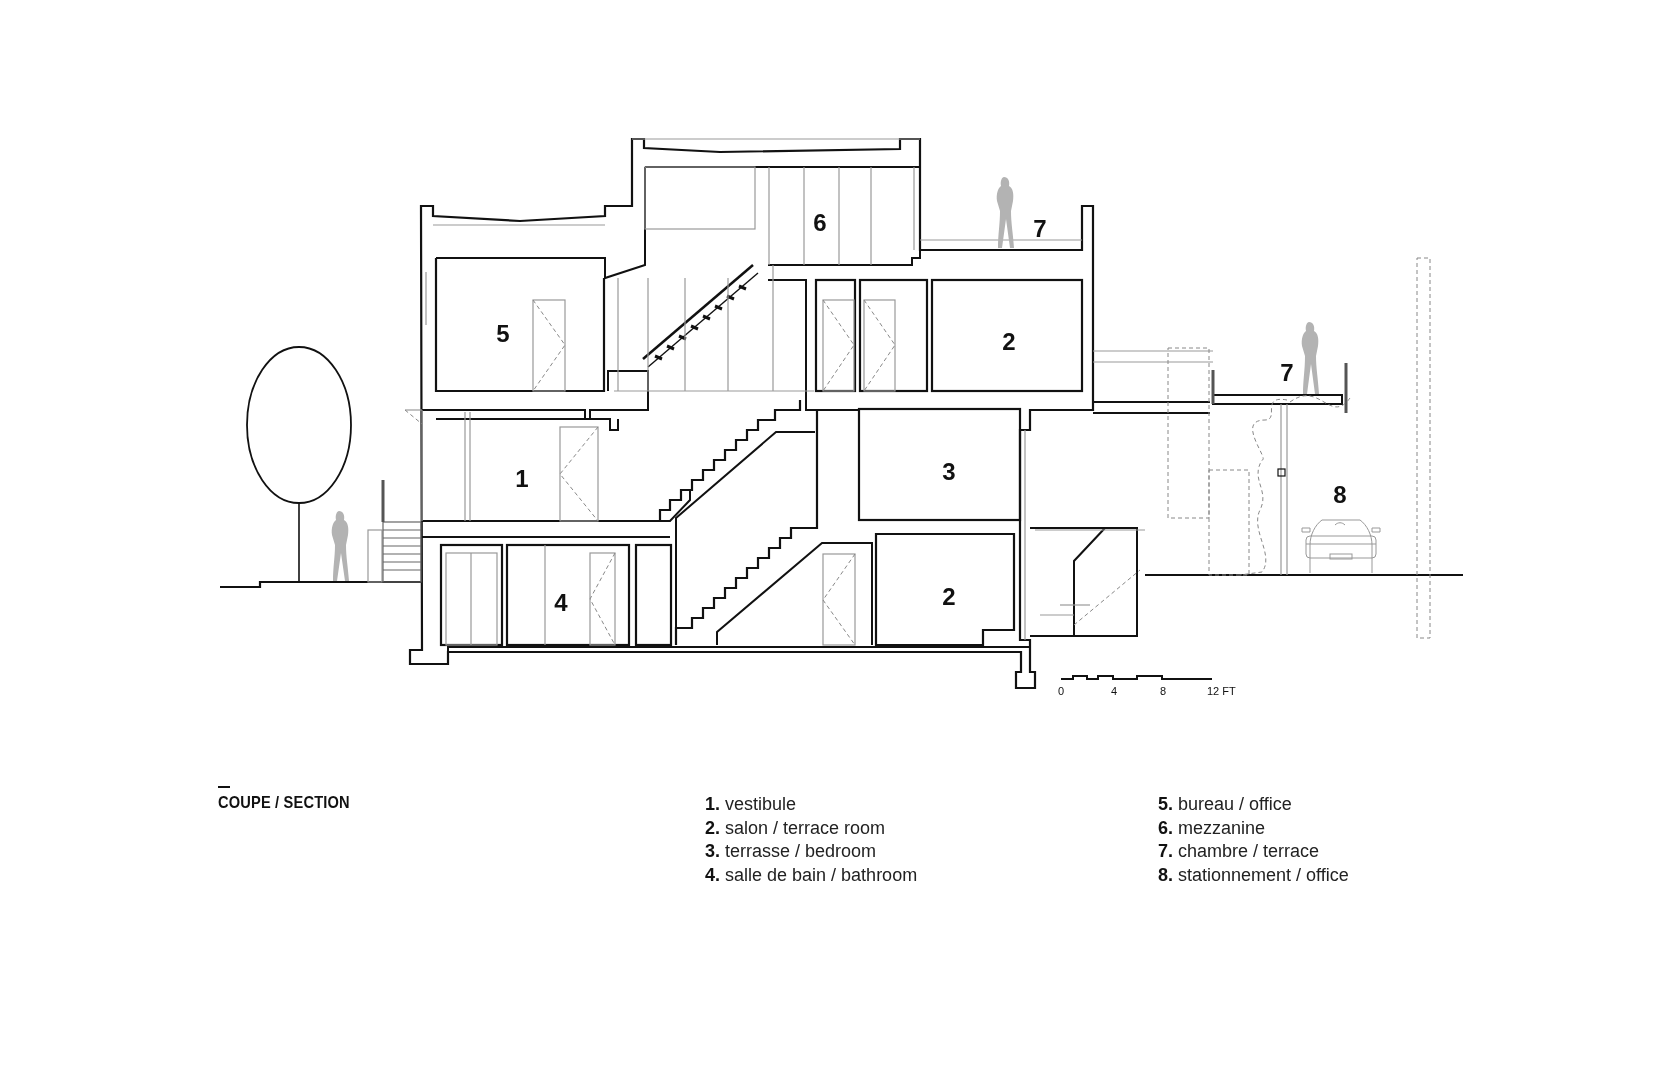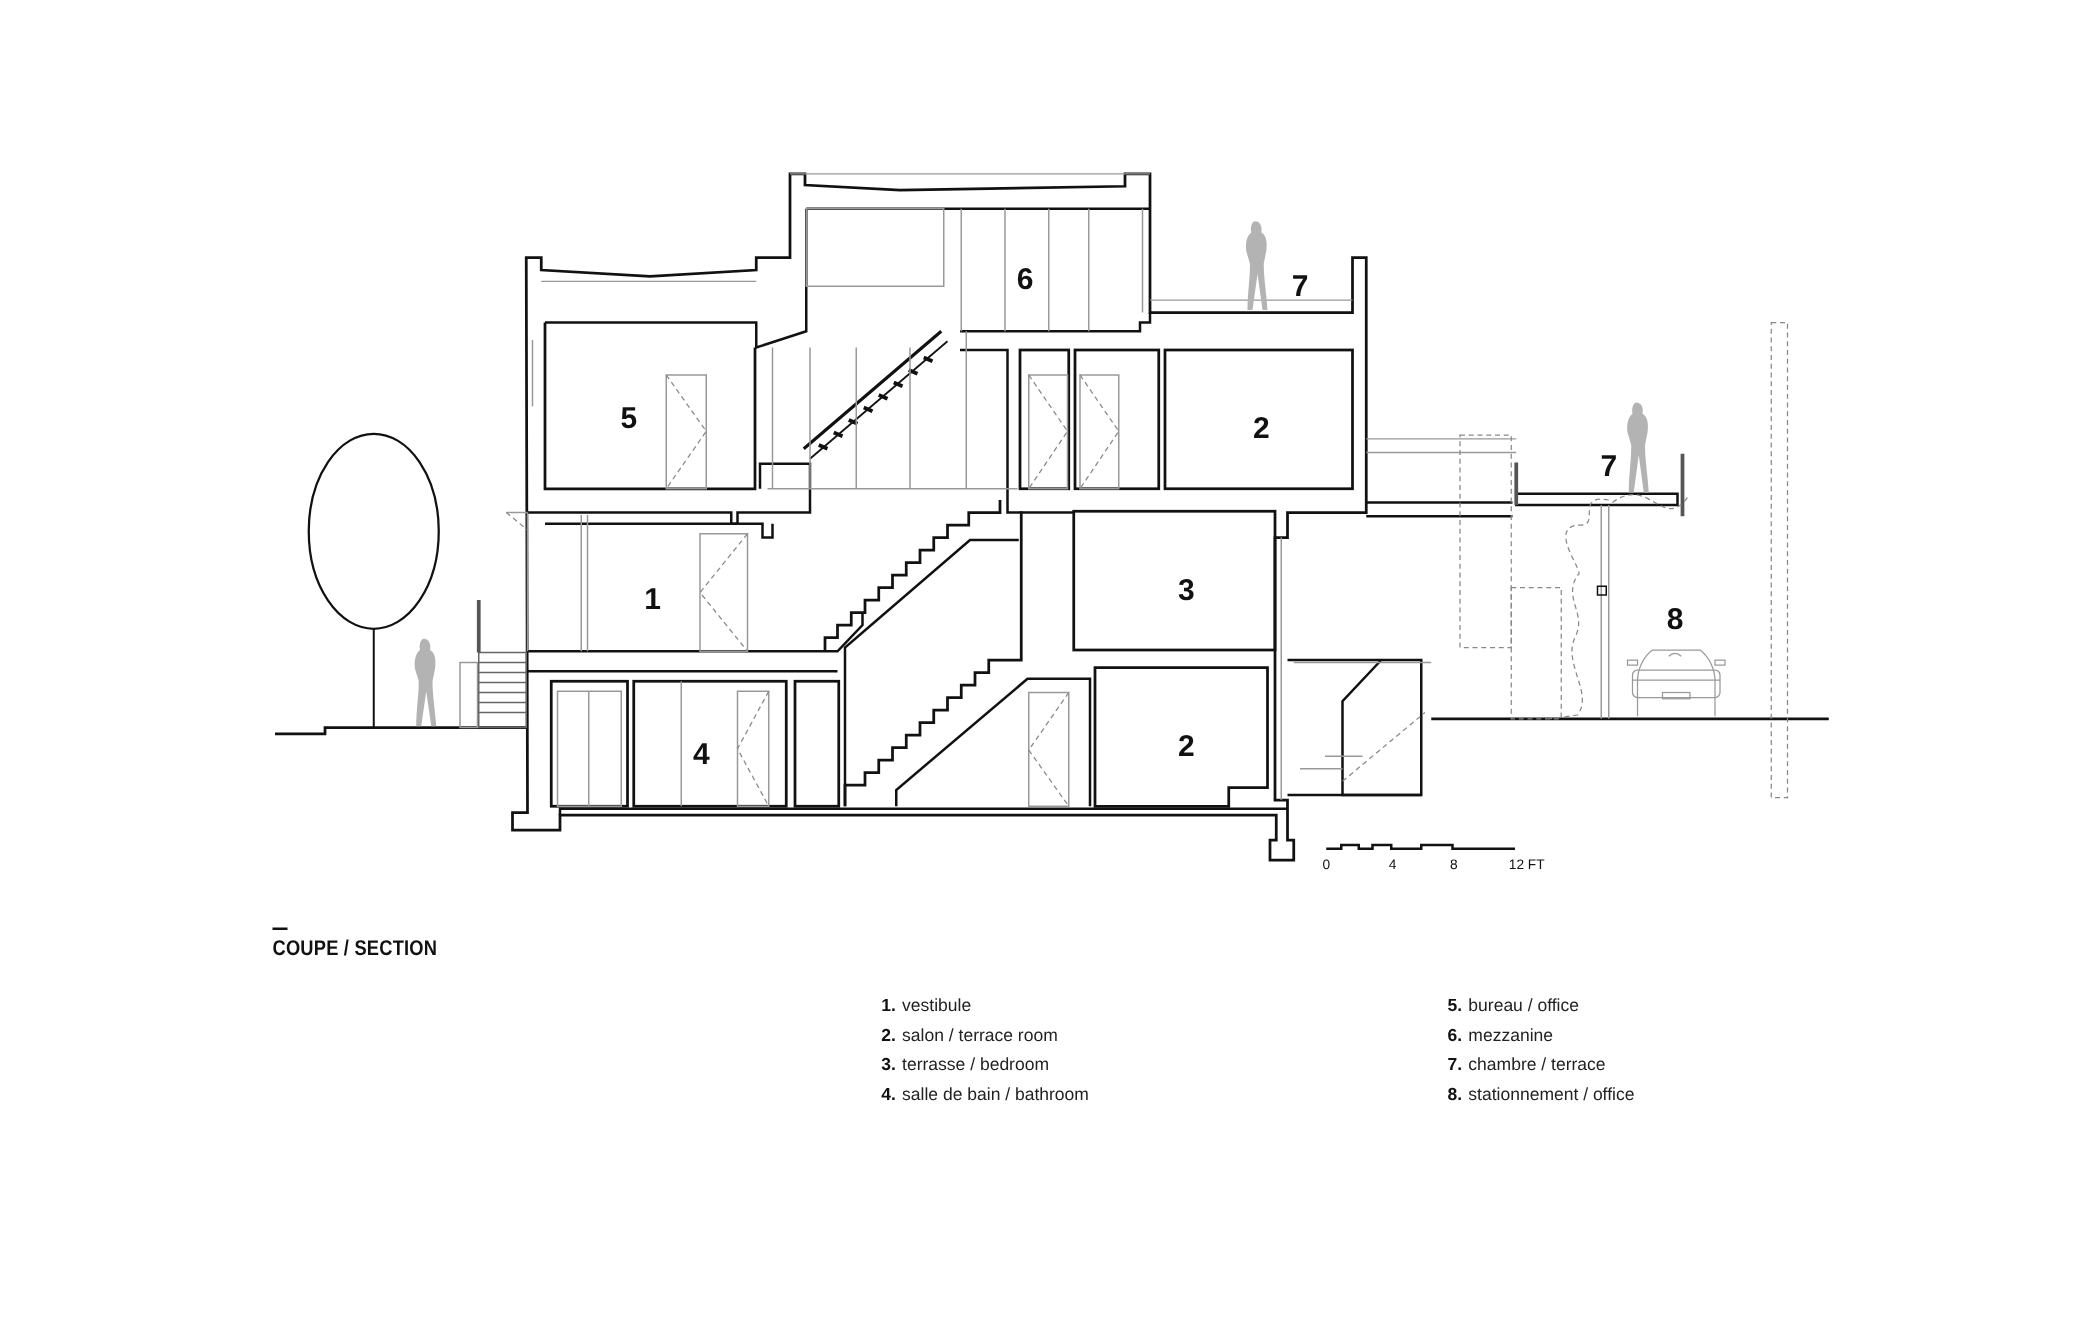--- a/index.html
+++ b/index.html
@@ -1,25 +1,25 @@
 <!DOCTYPE html>
 <html><head>
 <meta charset="utf-8">
 <style>
   html, body { margin: 0; padding: 0; background: #ffffff; }
   body { width: 1667px; height: 1067px; position: relative; overflow: hidden;
          font-family: "Liberation Sans", "DejaVu Sans", sans-serif; color: #111; }
   #drawing { position: absolute; left: 0; top: 0; width: 1667px; height: 1067px; }
   .room-label { font-family: "Liberation Sans", sans-serif; font-weight: bold; font-size: 24px; fill: #111; }
   .scale-label { font-family: "Liberation Sans", sans-serif; font-size: 11px; fill: #111; }
-  .title-block { position: absolute; left: 218px; top: 742px; }
+  .title-block { position: absolute; left: 218px; top: 786px; }
   .title-dash { width: 12px; height: 2px; background: #111; margin-bottom: 5px; }
   .title { font-family: "Liberation Sans", sans-serif; font-weight: bold; font-size: 17px;
            letter-spacing: 0.2px; transform: scaleX(0.86); transform-origin: left; }
-  .legend-col { position: absolute; top: 793px; font-size: 14px; line-height: 23.5px; }
+  .legend-col { position: absolute; top: 793px; font-size: 18px; line-height: 23.5px; }
   .legend-col .item { white-space: nowrap; }
   .legend-col .num { font-weight: bold; margin-right: 5px; }
   .legend-col .txt { color: #222; }
 </style>
 </head>
 <body>
 
 <svg id="drawing" width="1667" height="1067" viewBox="0 0 1667 1067" xmlns="http://www.w3.org/2000/svg">
   <g fill="none" stroke="#111" stroke-width="2.2" stroke-linejoin="miter">
 

